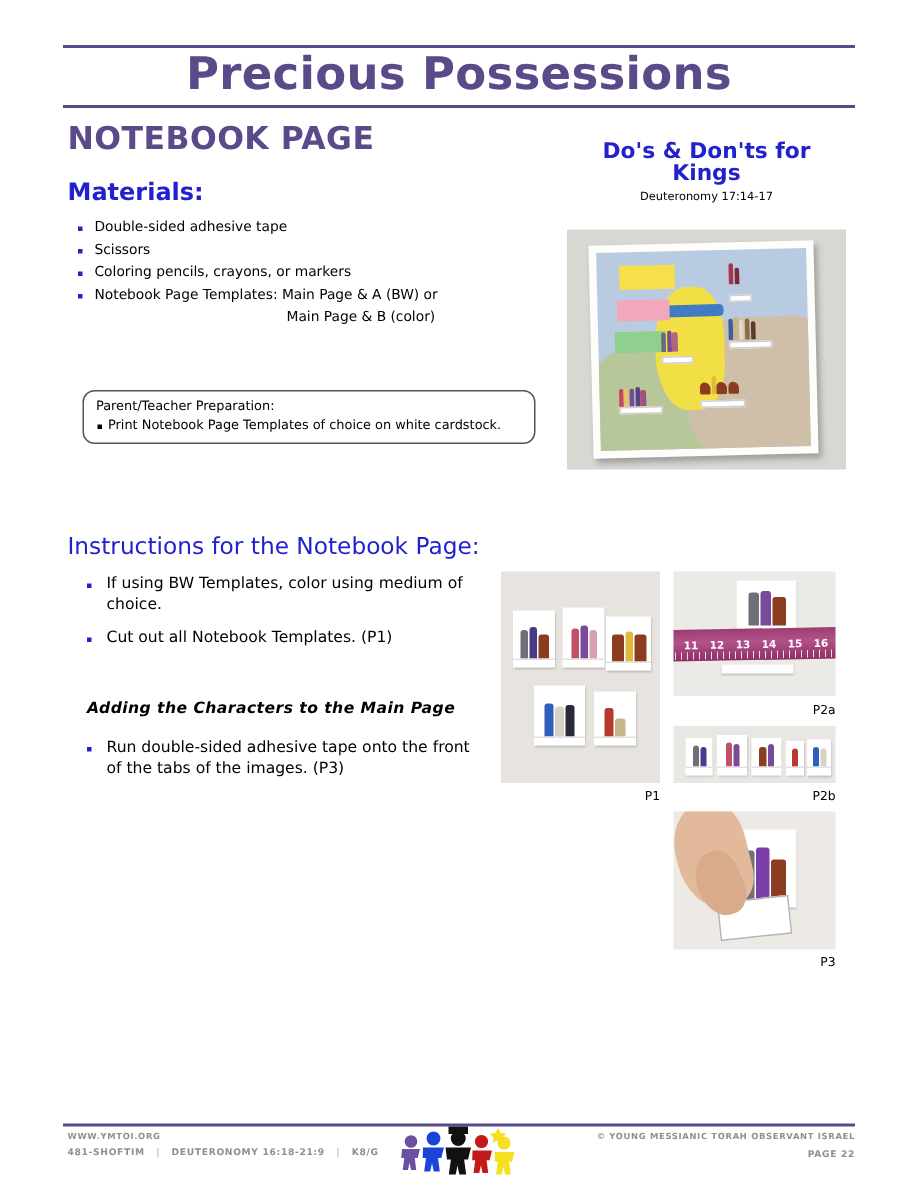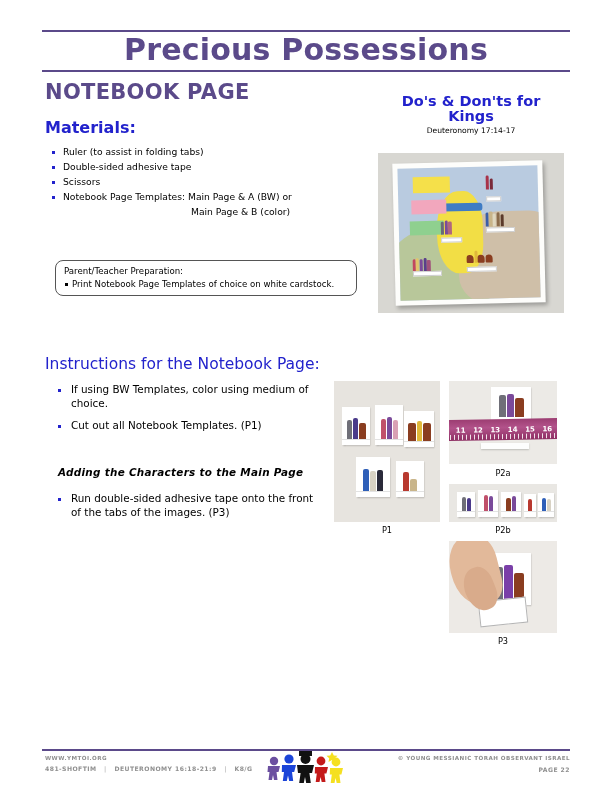--- a/index.html
+++ b/index.html
@@ -334,21 +334,21 @@
     top: 541px;
     width: 108px;
     height: 92px;
     background: #edeae6;
     overflow: hidden;
   }
   .cap {
     position: absolute;
     font-size: 8.2px;
     color: #000;
-    text-align: center;
+    text-align: right;
     font-weight: normal;
   }
   .cap-P1  { left: 334px; top: 525px; width: 106px; }
   .cap-P2a { left: 449px; top: 468px; width: 108px; }
   .cap-P2b { left: 449px; top: 525px; width: 108px; }
   .cap-P3  { left: 449px; top: 636px; width: 108px; }
 
   .cutout {
     position: absolute;
     background: #ffffff;
@@ -462,23 +462,23 @@
 <div class="page-title-block">
   <div class="rule-top"></div>
   <div class="page-title">Precious Possessions</div>
   <div class="rule-bottom"></div>
 </div>
 
 <div class="notebook-page-heading">NOTEBOOK PAGE</div>
 <div class="materials-heading">Materials:</div>
 
 <ul class="materials-list">
-  <li>Ruler (to assist in folding tabs)</li>
   <li>Double-sided adhesive tape</li>
   <li>Scissors</li>
+  <li>Coloring pencils, crayons, or markers</li>
   <li>
     <span>Notebook Page Templates: Main Page &amp; A (BW) or</span>
     <span class="materials-cont">Main Page &amp; B (color)</span>
   </li>
 </ul>
 
 <div class="prep-box">
   <div class="prep-title">Parent/Teacher Preparation:</div>
   <div class="prep-item">Print Notebook Page Templates of choice on white cardstock.</div>
 </div>

